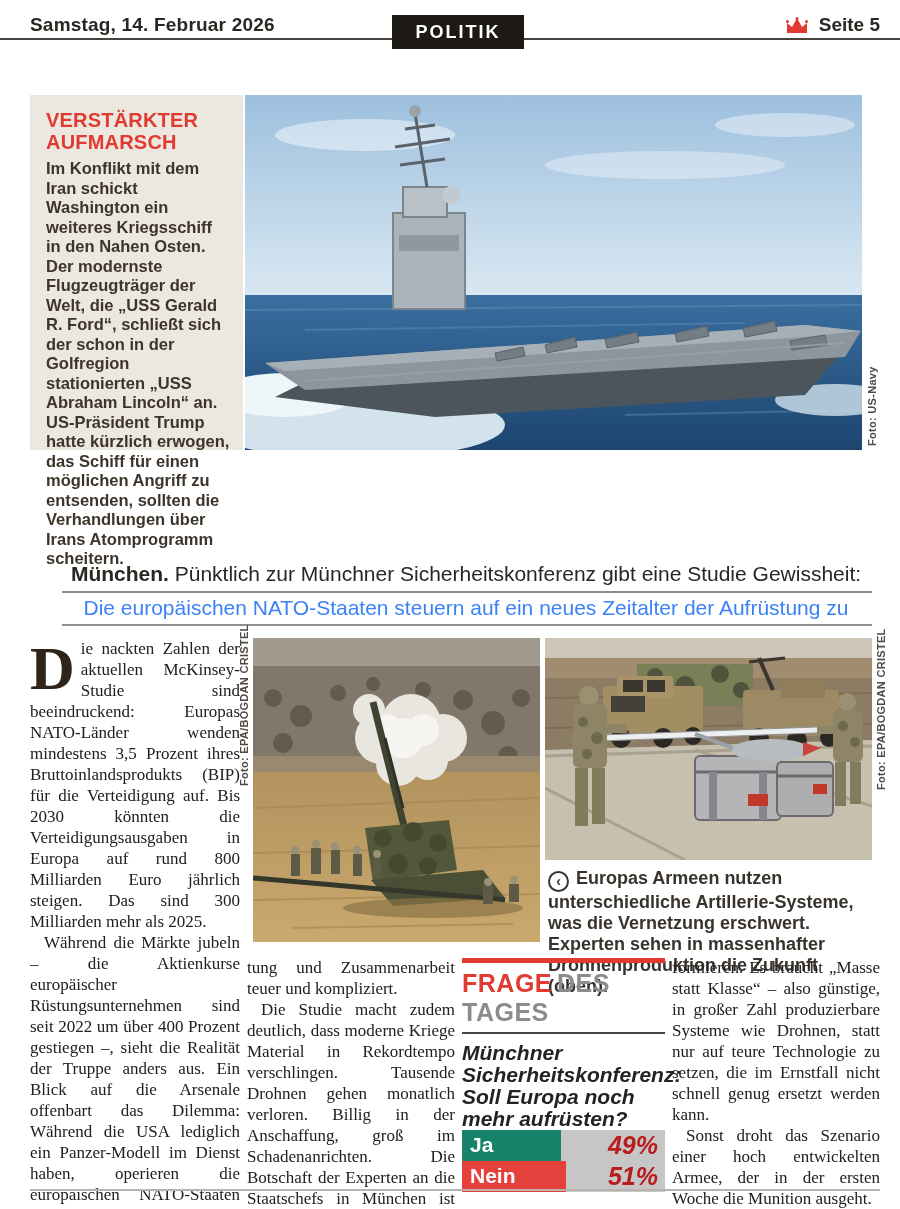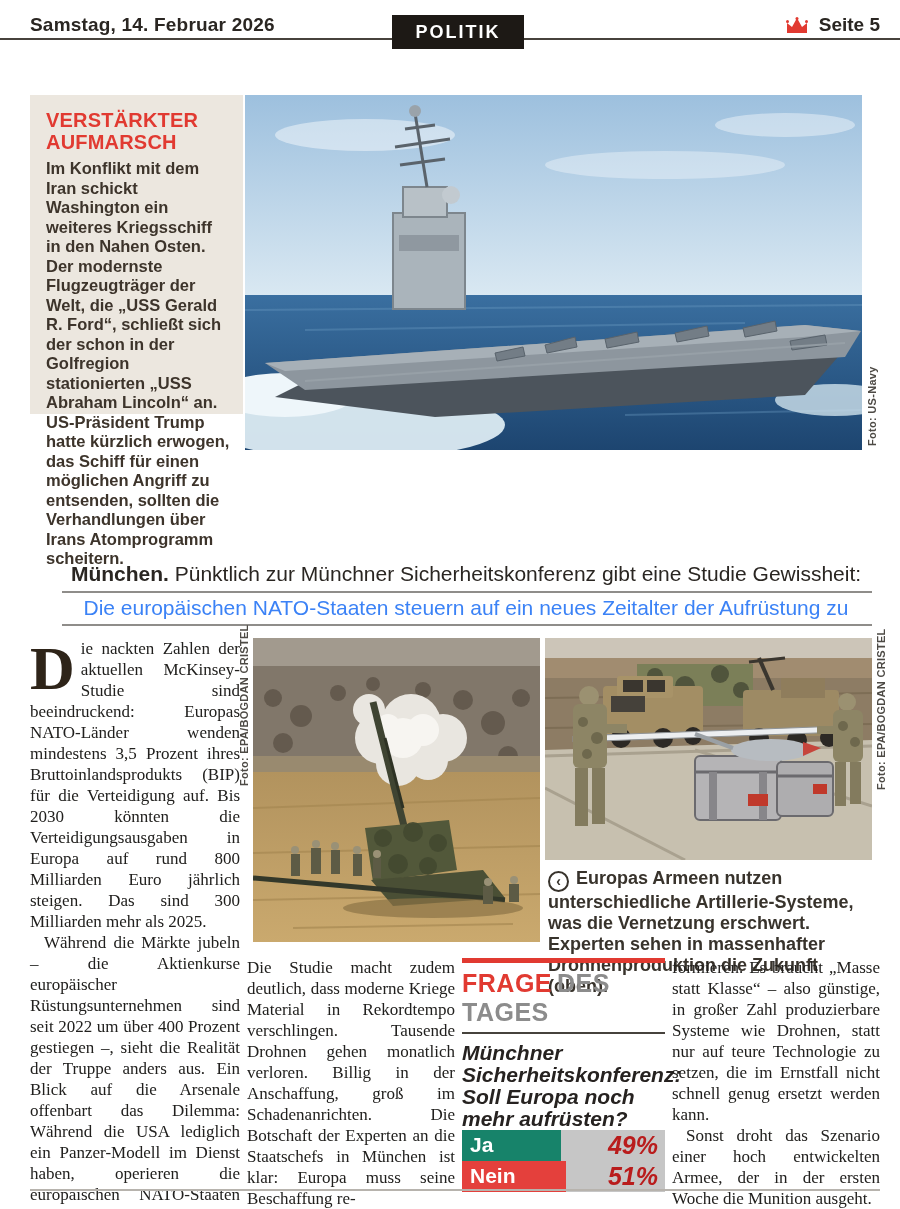--- a/index.html
+++ b/index.html
@@ -8,21 +8,21 @@
   .abs{position:absolute;}
 
   
   .hdr-rule{left:0;top:38px;width:900px;height:2px;background:#47423c;}
   .hdr-date{left:30px;top:14px;font-size:19px;font-weight:bold;color:#2a2622;letter-spacing:.2px;}
   .hdr-section{left:392px;top:15px;width:132px;height:34px;background:#1d1915;color:#fff;
     display:flex;align-items:center;justify-content:center;font-weight:bold;font-size:18px;letter-spacing:2px;}
   .hdr-page{right:20px;top:14px;display:flex;align-items:center;gap:11px;font-size:19px;font-weight:bold;color:#2a2622;}
 
   
-  .infobox{left:30px;top:95px;width:213px;height:319px;background:#ece7df;padding:14px 12px 0 16px;box-sizing:border-box;}
+  .infobox{left:30px;top:95px;width:213px;height:355px;background:#ece7df;padding:14px 12px 0 16px;box-sizing:border-box;}
   .infobox h3{margin:0 0 2px 0;font-size:20px;line-height:22px;color:#e13a31;font-weight:bold;letter-spacing:.2px;}
   .infobox p{margin:6px 0 0 0;font-size:16.5px;line-height:19.5px;font-weight:600;color:#3d342b;}
 
   
   .photo{display:block;}
   .credit{font-size:11px;color:#4d4a45;writing-mode:vertical-rl;transform:rotate(180deg);
           letter-spacing:.3px;white-space:nowrap;font-weight:600;}
 
   
   .headline{left:30px;top:479px;width:840px;height:86px;display:flex;justify-content:center;align-items:center;overflow:visible;}
@@ -323,20 +323,21 @@
   </svg>
   <div class="abs credit" style="left:875px;top:640px;height:150px;">Foto: EPA/BOGDAN CRISTEL</div>
 
   <div class="abs caption">
     <span class="cap-marker">
         <span>‹</span>
       </span><span> Europas Armeen nutzen unterschiedliche Artillerie-Systeme, was die Vernetzung erschwert. Experten sehen in massenhafter Drohnenproduktion die Zukunft (oben).</span>
   </div>
 
   <div class="abs serif col2">
+    <p>tung und Zusammenarbeit teuer und kompliziert.</p>
     <p>Die Studie macht zudem deutlich, dass moderne Kriege Material in Rekordtempo verschlingen. Tausende Drohnen gehen monatlich verloren. Billig in der Anschaffung, groß im Schadenanrichten. Die Botschaft der Experten an die Staatschefs in München ist klar: Europa muss seine Beschaffung re-</p>
   </div>
 
   <div class="abs poll">
     <div class="poll-topbar"></div>
     <div class="poll-title">
       <span class="red">FRAGE</span><span class="gray">DES TAGES</span>
     </div>
     <div class="poll-rule"></div>
     <div class="poll-q">Münchner Sicherheitskonferenz: Soll Europa noch mehr aufrüsten?</div>

